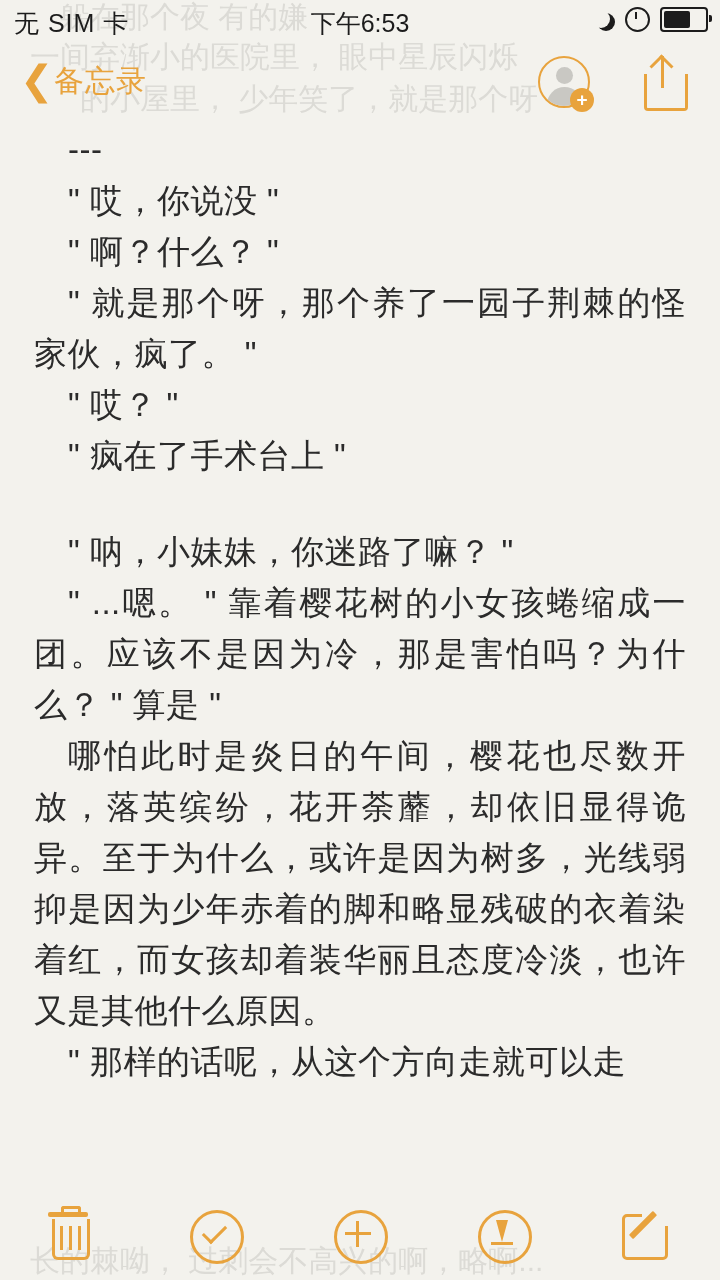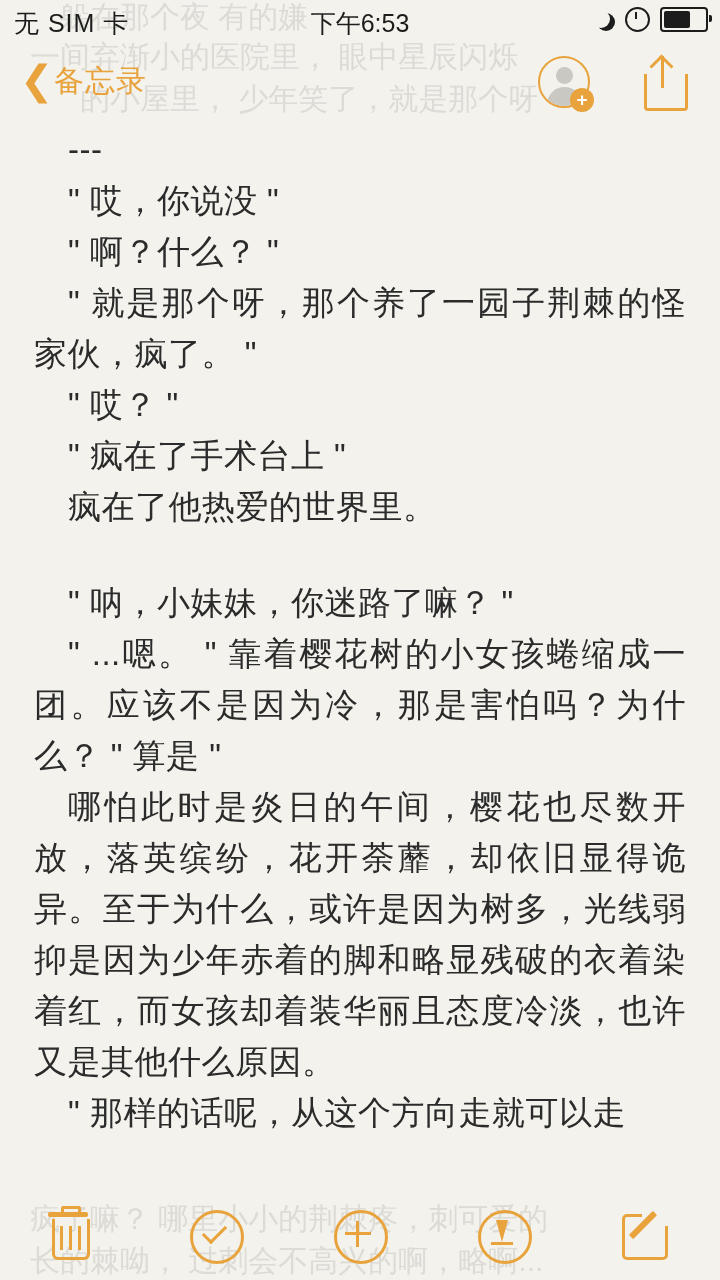--- a/index.html
+++ b/index.html
@@ -384,21 +384,20 @@
 </style>
 </head>
 <body>
 
 <div class="phone">
 
   <div class="ghost-layer">
     <div class="ghost-line g1">躲在那个夜    有的嫌</div>
     <div class="ghost-line g2">一间弃渐小的医院里，    眼中星辰闪烁</div>
     <div class="ghost-line g3">的小屋里，   少年笑了，就是那个呀</div>
-    <div class="ghost-line g4">疯了嘛？ 哪里小小的荆棘疼，刺可爱的</div>
     <div class="ghost-line g5">长的棘呦，  过刺会不高兴的啊，略啊...</div>
   </div>
 
   <div class="status-bar">
     <div class="status-left">无 SIM 卡</div>
     <div class="status-center">下午6:53</div>
     <div class="status-right">
       <span class="moon-icon"></span>
       <span class="alarm-icon"></span>
       <span class="battery">
@@ -426,21 +425,20 @@
     </div>
   </div>
 
   <div class="note-body">
     <p class="indent">---</p>
     <p class="indent">" 哎，你说没 "</p>
     <p class="indent">" 啊？什么？ "</p>
     <p class="indent">" 就是那个呀，那个养了一园子荆棘的怪家伙，疯了。 "</p>
     <p class="indent">" 哎？ "</p>
     <p class="indent">" 疯在了手术台上 "</p>
-    <p class="indent">疯在了他热爱的世界里。</p>
     <p class="blank"></p>
     <p class="indent">" 呐，小妹妹，你迷路了嘛？ "</p>
     <p class="indent">" ...嗯。 " 靠着樱花树的小女孩蜷缩成一团。应该不是因为冷，那是害怕吗？为什么？ " 算是 "</p>
     <p class="indent">哪怕此时是炎日的午间，樱花也尽数开放，落英缤纷，花开荼蘼，却依旧显得诡异。至于为什么，或许是因为树多，光线弱抑是因为少年赤着的脚和略显残破的衣着染着红，而女孩却着装华丽且态度冷淡，也许又是其他什么原因。</p>
     <p class="indent">" 那样的话呢，从这个方向走就可以走</p>
   </div>
 
   <div class="toolbar">
     <div class="tool trash">
       <div class="handle"></div>

